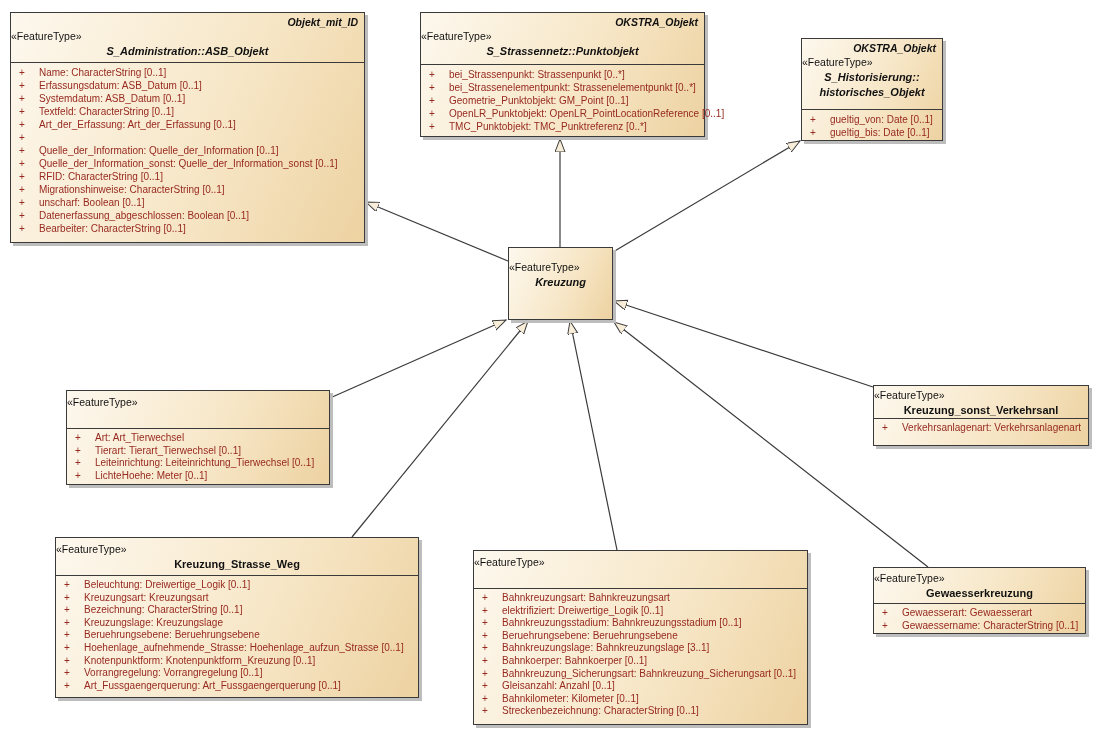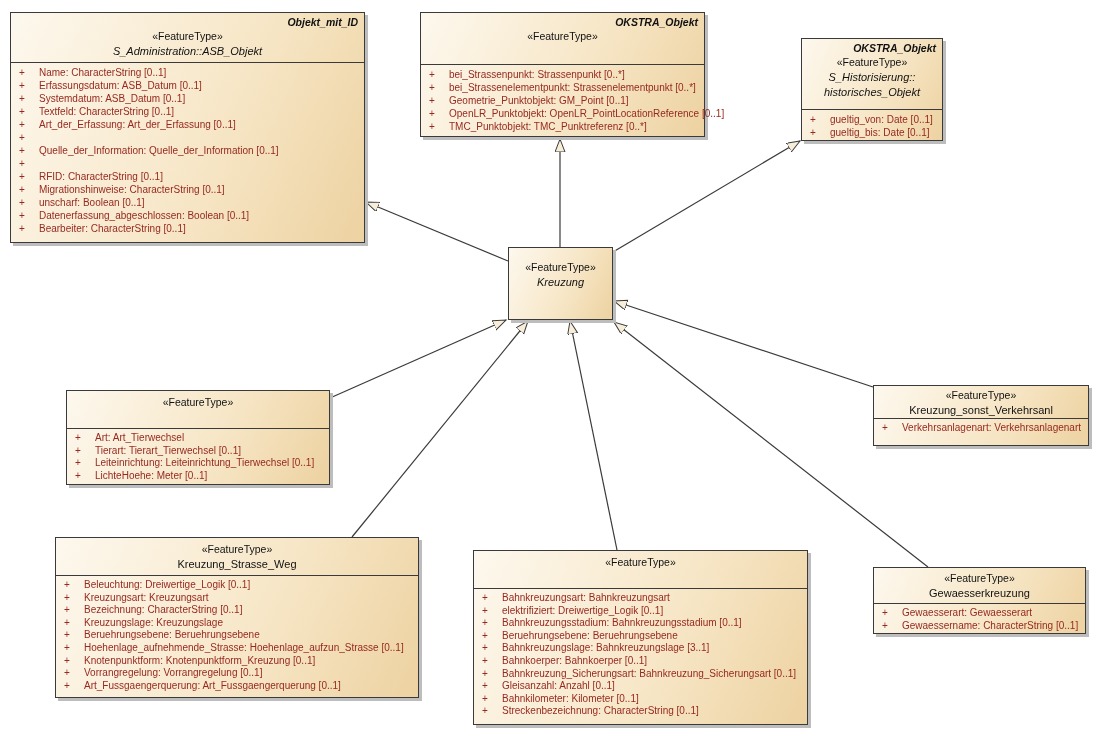--- a/index.html
+++ b/index.html
@@ -16,22 +16,22 @@
     background:linear-gradient(115deg, #fdf8ee 0%, #f7e7c8 55%, #edd2a1 100%);
     border:1px solid #3a3a3a;
     box-shadow:3px 3px 0 #bdbdbd;
   }
   .hdr { box-sizing:border-box; border-bottom:1px solid #3a3a3a; padding-top:2px; }
   .hdr.nosep { border-bottom:none; padding-top:12px; }
   .tag {
     text-align:right; font-style:italic; font-weight:bold;
     font-size:10.5px; color:#111; padding:1px 6px 0 0; line-height:13px; white-space:nowrap;
   }
-  .stereo { text-align:center; font-size:10.5px; color:#111; line-height:15px; white-space:nowrap; }
-  .cname { text-align:center; font-size:11px; font-weight:normal; color:#111; line-height:15px; white-space:nowrap; }
+  .stereo { font-size:10.5px; color:#111; line-height:15px; white-space:nowrap; }
+  .cname { text-align:center; font-size:11px; font-weight:bold; color:#111; line-height:15px; white-space:nowrap; }
   .cname.it { font-style:italic; }
   .attrs { padding:3px 0 0 0; }
   .attr {
     color:#97291f; font-size:10px; line-height:12.6px; white-space:nowrap;
     display:flex; padding-left:8px;
   }
   .attr .vis { display:inline-block; width:20px; flex:0 0 20px; }
   
   #box-asb      { left:10px;  top:12px;  width:355px; height:231px; }
   #box-asb .hdr { height:50px; }
@@ -102,20 +102,21 @@
         </div>
         <div class="attr">
           <span class="vis">+</span>
         </div>
         <div class="attr">
           <span class="vis">+</span>
           <span>Quelle_der_Information: Quelle_der_Information [0..1]</span>
         </div>
         <div class="attr">
           <span class="vis">+</span>
+          <span>Quelle_der_Information_sonst: Quelle_der_Information_sonst [0..1]</span>
         </div>
         <div class="attr">
           <span class="vis">+</span>
           <span>RFID: CharacterString [0..1]</span>
         </div>
         <div class="attr">
           <span class="vis">+</span>
           <span>Migrationshinweise: CharacterString [0..1]</span>
         </div>
         <div class="attr">
@@ -129,20 +130,21 @@
         <div class="attr">
           <span class="vis">+</span>
           <span>Bearbeiter: CharacterString [0..1]</span>
         </div>
       </div>
     </div>
     <div class="cls" id="box-punkt">
       <div class="hdr">
         <div class="tag">OKSTRA_Objekt</div>
         <div class="stereo">«FeatureType»</div>
+        <div class="cname it">S_Strassennetz::Punktobjekt</div>
       </div>
       <div class="attrs">
         <div class="attr">
           <span class="vis">+</span>
           <span>bei_Strassenpunkt: Strassenpunkt [0..*]</span>
         </div>
         <div class="attr">
           <span class="vis">+</span>
           <span>bei_Strassenelementpunkt: Strassenelementpunkt [0..*]</span>
         </div>

